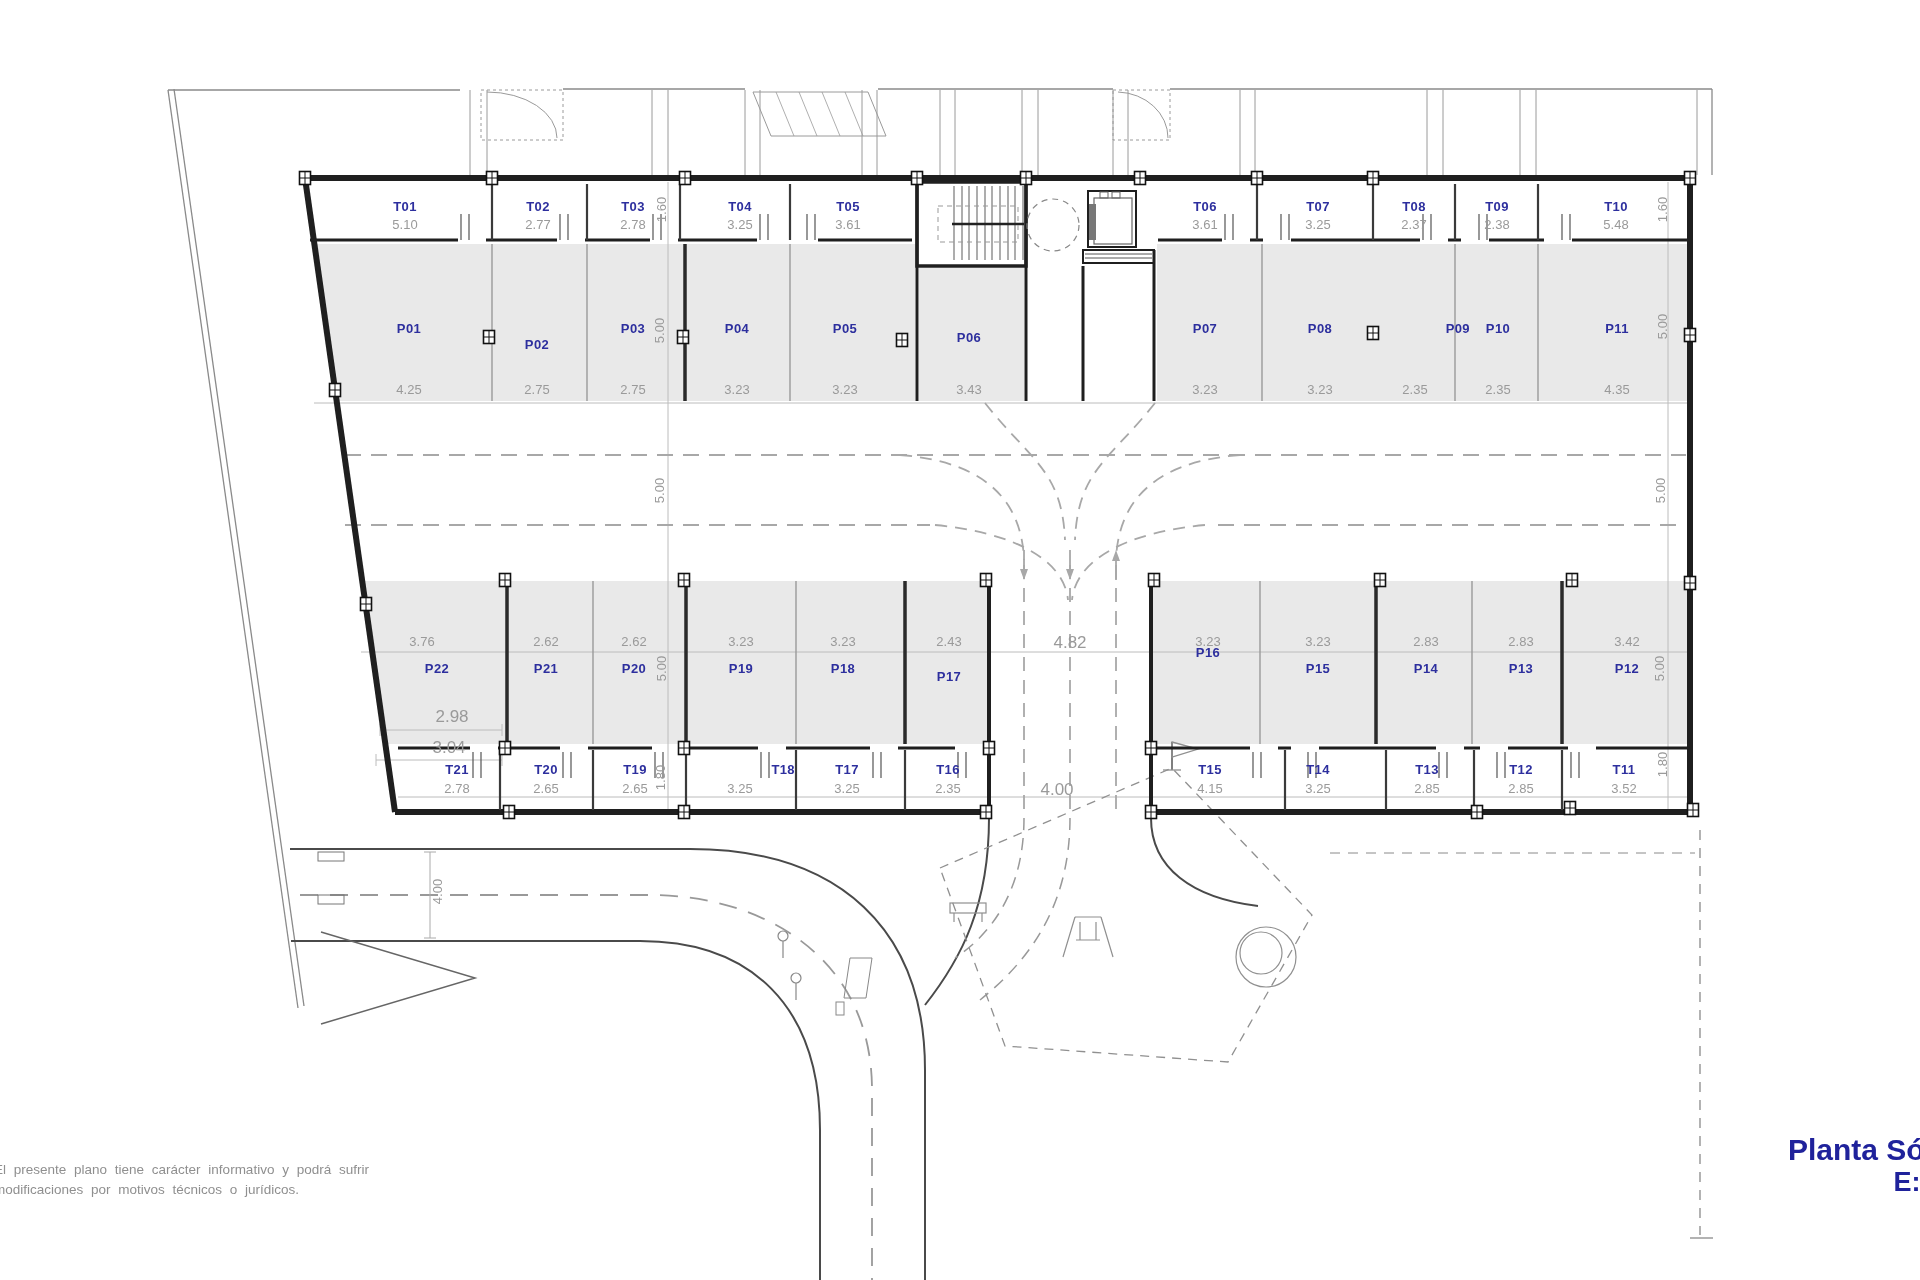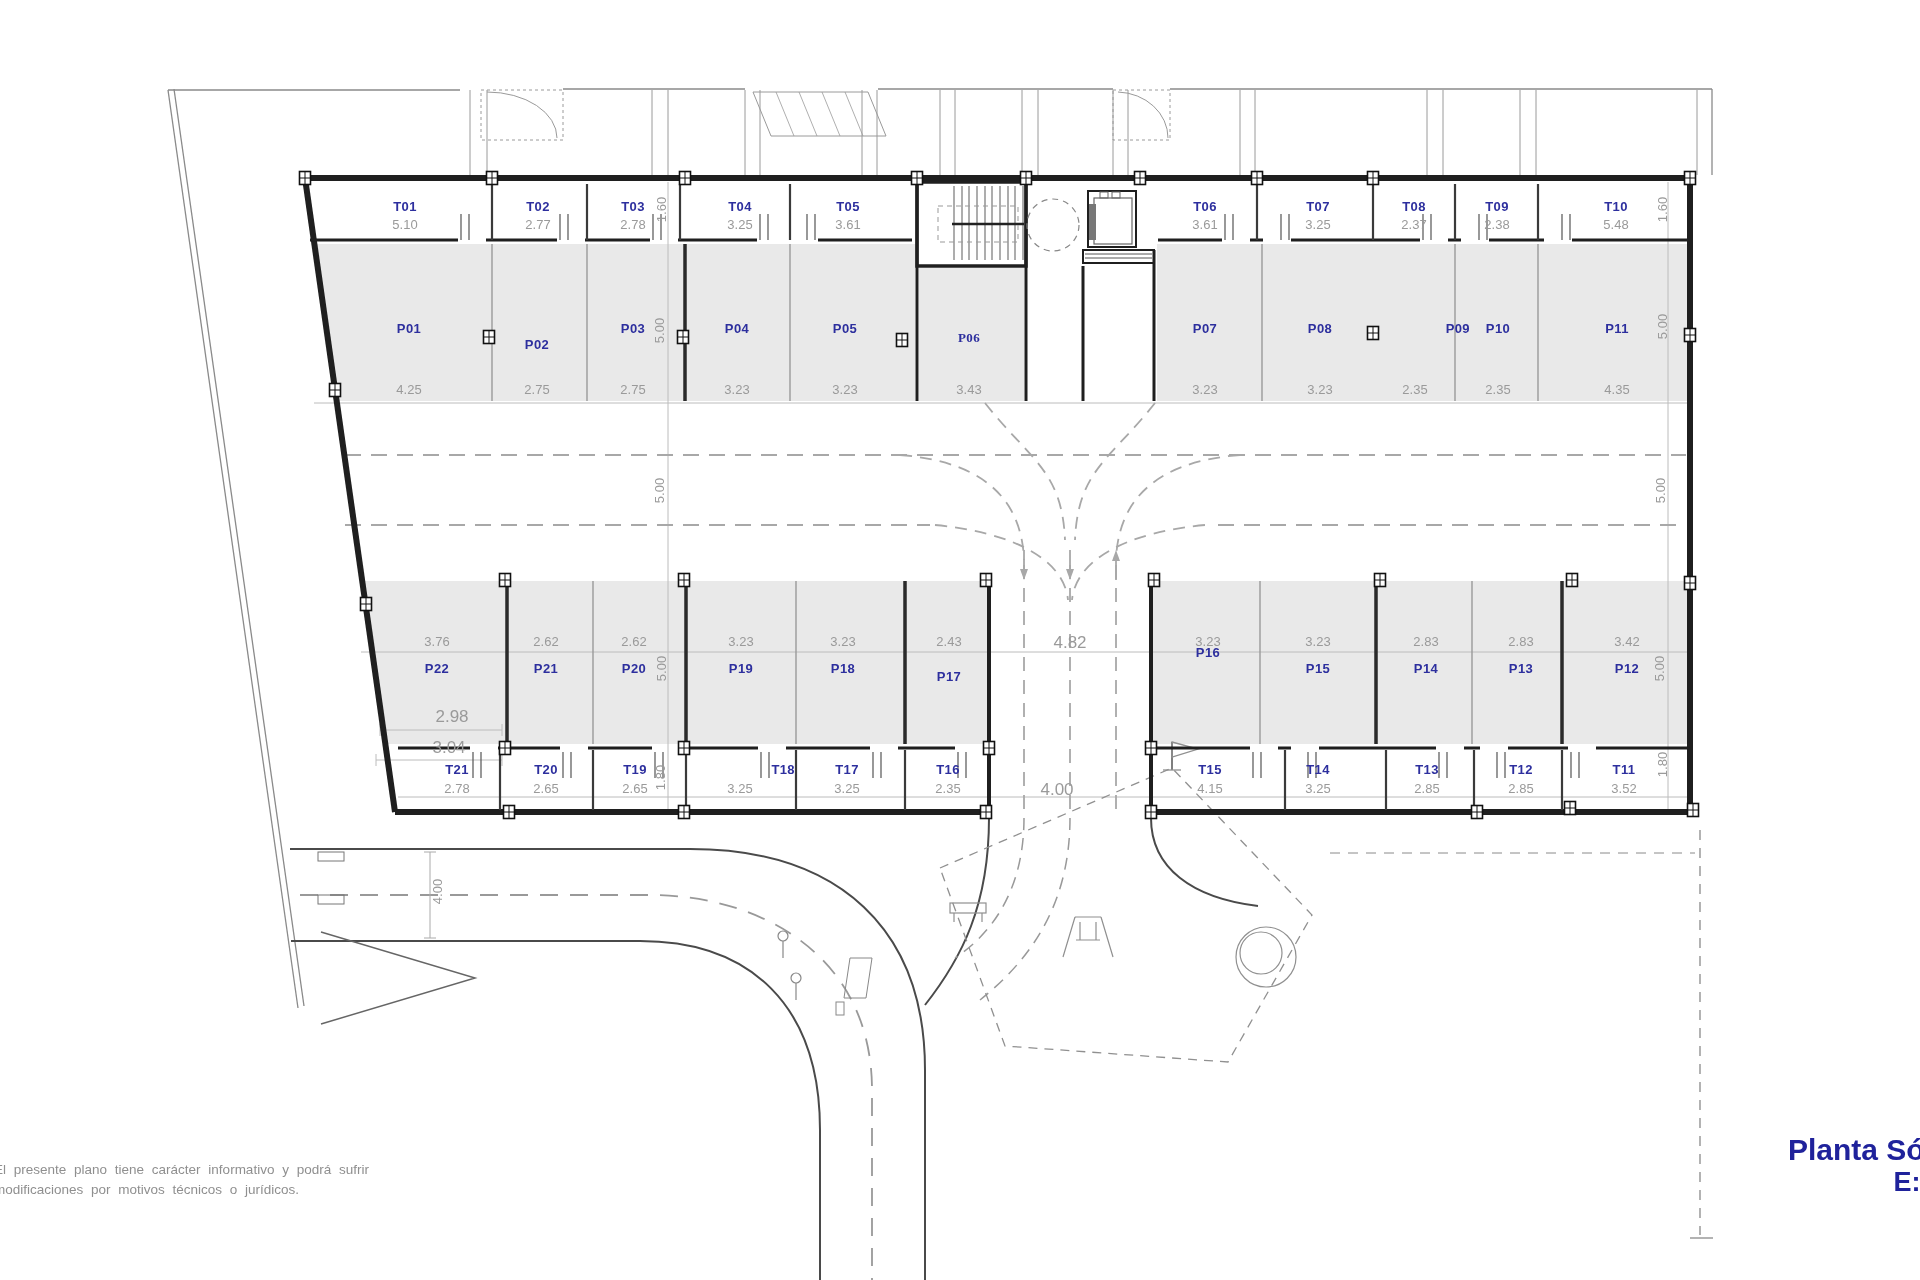--- a/index.html
+++ b/index.html
@@ -244,34 +244,34 @@
       <div class="room-label" style="left: 354px; top: 321px;">P01</div>
       <div class="room-dim" style="left: 354px; top: 382px;">4.25</div>
       <div class="room-label" style="left: 482px; top: 321px; margin-top: 16px;">P02</div>
       <div class="room-dim" style="left: 482px; top: 382px;">2.75</div>
       <div class="room-label" style="left: 578px; top: 321px;">P03</div>
       <div class="room-dim" style="left: 578px; top: 382px;">2.75</div>
       <div class="room-label" style="left: 682px; top: 321px;">P04</div>
       <div class="room-dim" style="left: 682px; top: 382px;">3.23</div>
       <div class="room-label" style="left: 790px; top: 321px;">P05</div>
       <div class="room-dim" style="left: 790px; top: 382px;">3.23</div>
-      <div class="room-label" style="left: 914px; top: 330px; font-family: Liberation Serif, serif;">P06</div>
+      <div class="room-label" style="left: 914px; top: 330px;">P06</div>
       <div class="room-dim" style="left: 914px; top: 382px;">3.43</div>
       <div class="room-label" style="left: 1150px; top: 321px;">P07</div>
       <div class="room-dim" style="left: 1150px; top: 382px;">3.23</div>
       <div class="room-label" style="left: 1265px; top: 321px;">P08</div>
       <div class="room-dim" style="left: 1265px; top: 382px;">3.23</div>
       <div class="room-label" style="left: 1360px; top: 321px; text-align: right;">P09</div>
       <div class="room-dim" style="left: 1360px; top: 382px;">2.35</div>
       <div class="room-label" style="left: 1443px; top: 321px;">P10</div>
       <div class="room-dim" style="left: 1443px; top: 382px;">2.35</div>
       <div class="room-label" style="left: 1562px; top: 321px;">P11</div>
       <div class="room-dim" style="left: 1562px; top: 382px;">4.35</div>
       <div class="room-label" style="left: 382px; top: 661px;">P22</div>
-      <div class="room-dim" style="left: 382px; top: 634px;">3.76</div>
+      <div class="room-dim" style="left: 367px; top: 634px;">3.76</div>
       <div class="room-label" style="left: 491px; top: 661px;">P21</div>
       <div class="room-dim" style="left: 491px; top: 634px;">2.62</div>
       <div class="room-label" style="left: 579px; top: 661px;">P20</div>
       <div class="room-dim" style="left: 579px; top: 634px;">2.62</div>
       <div class="room-label" style="left: 686px; top: 661px;">P19</div>
       <div class="room-dim" style="left: 686px; top: 634px;">3.23</div>
       <div class="room-label" style="left: 788px; top: 661px;">P18</div>
       <div class="room-dim" style="left: 788px; top: 634px;">3.23</div>
       <div class="room-label" style="left: 894px; top: 669px;">P17</div>
       <div class="room-dim" style="left: 894px; top: 634px;">2.43</div>

